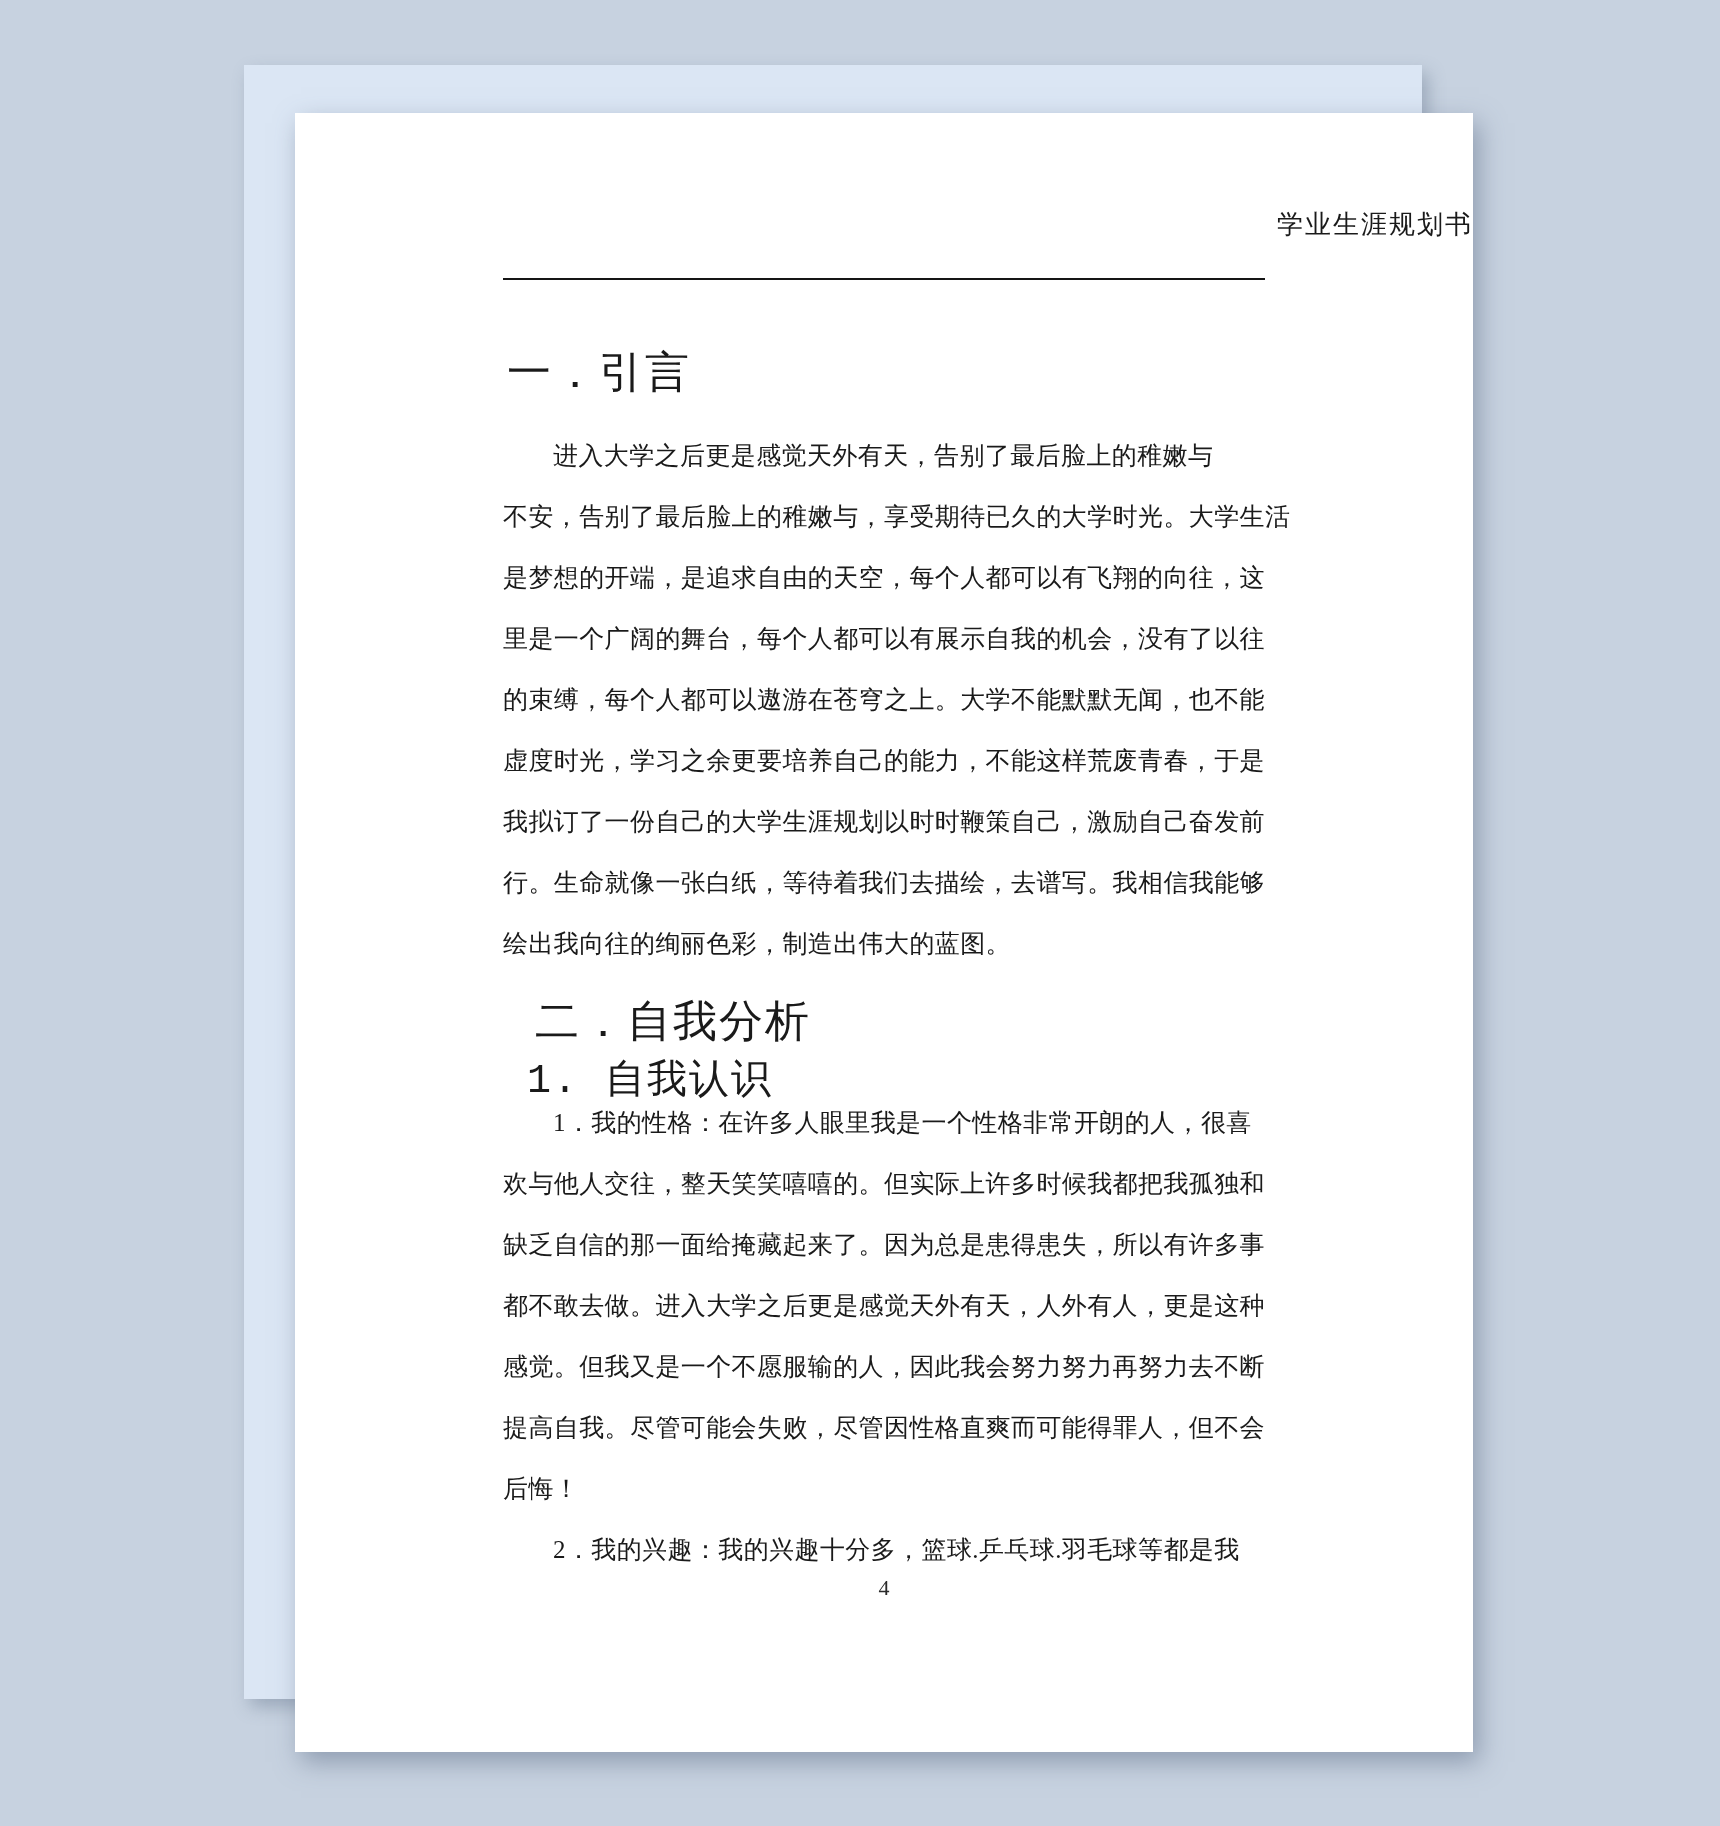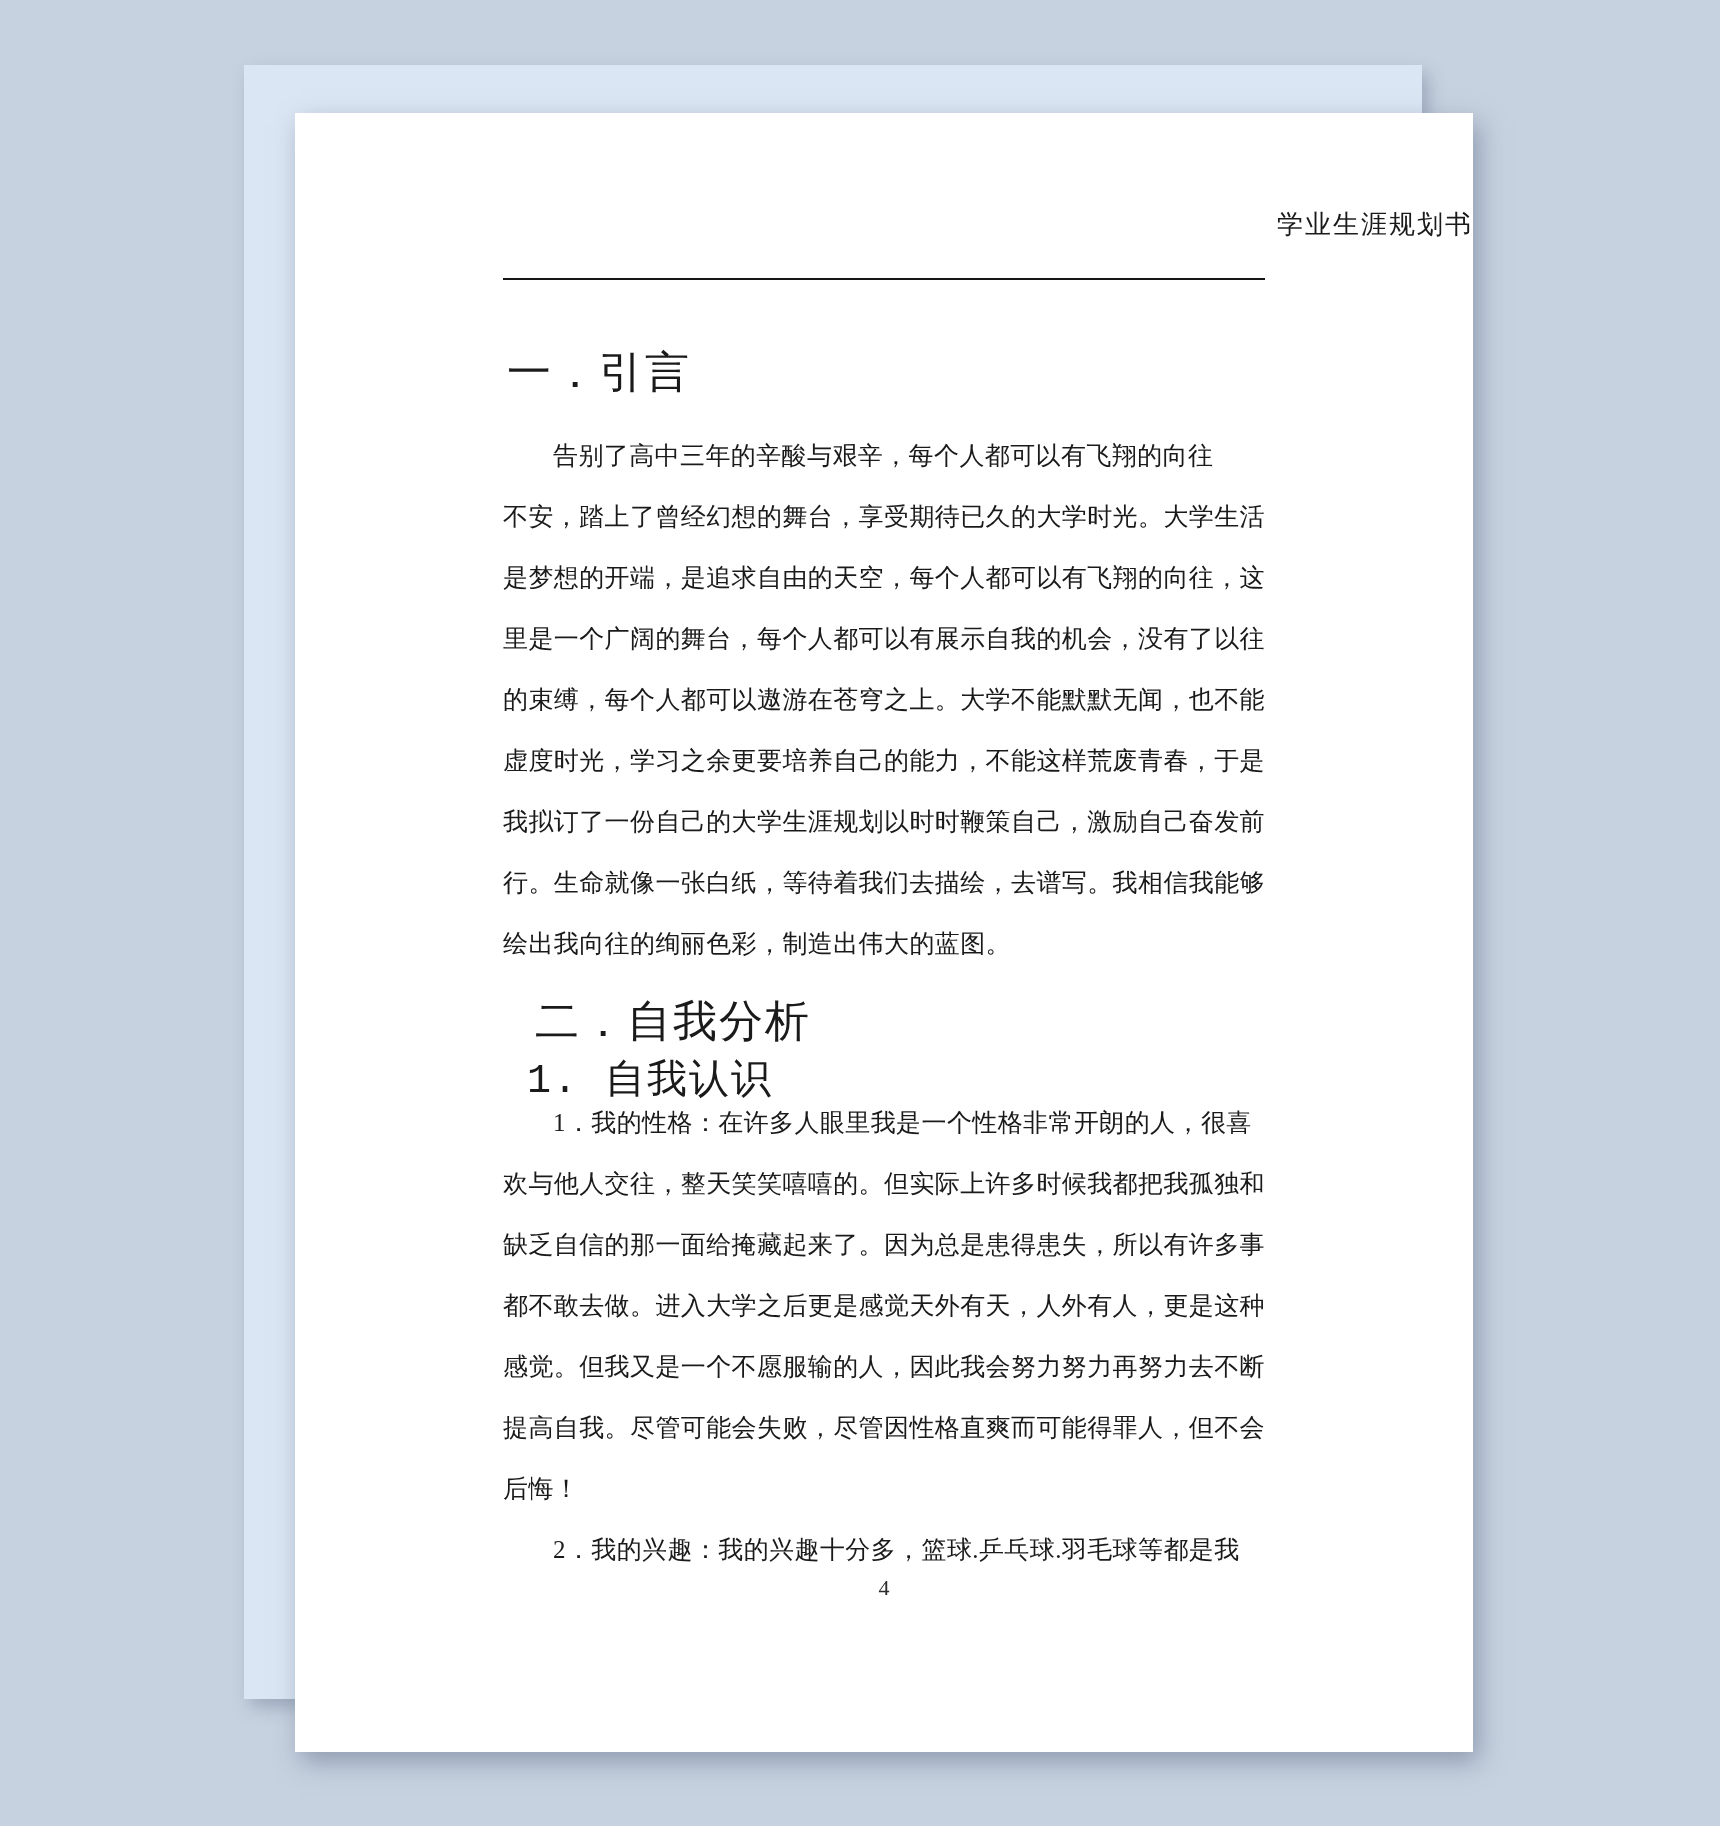--- a/index.html
+++ b/index.html
@@ -113,22 +113,22 @@
 
   <div class="page">
 
     <div class="doc-header">学业生涯规划书</div>
 
     <div class="doc-header-rule"></div>
 
     <h1 class="h1 h1-intro">一．引言</h1>
 
     <div class="para para1">
-        <div class="line">告别了高中三年的辛酸与艰辛，每个人都可以有飞翔的向往</div>
-        <div class="line">不安，踏上了曾经幻想的舞台，享受期待已久的大学时光。大学生活</div>
+        <div class="line">进入大学之后更是感觉天外有天，告别了最后脸上的稚嫩与</div>
+        <div class="line">不安，告别了最后脸上的稚嫩与，享受期待已久的大学时光。大学生活</div>
         <div class="line">是梦想的开端，是追求自由的天空，每个人都可以有飞翔的向往，这</div>
         <div class="line">里是一个广阔的舞台，每个人都可以有展示自我的机会，没有了以往</div>
         <div class="line">的束缚，每个人都可以遨游在苍穹之上。大学不能默默无闻，也不能</div>
         <div class="line">虚度时光，学习之余更要培养自己的能力，不能这样荒废青春，于是</div>
         <div class="line">我拟订了一份自己的大学生涯规划以时时鞭策自己，激励自己奋发前</div>
         <div class="line">行。生命就像一张白纸，等待着我们去描绘，去谱写。我相信我能够</div>
         <div class="line">绘出我向往的绚丽色彩，制造出伟大的蓝图。</div>
       </div>
 
     <h1 class="h1 h1-analysis">二．自我分析</h1>

